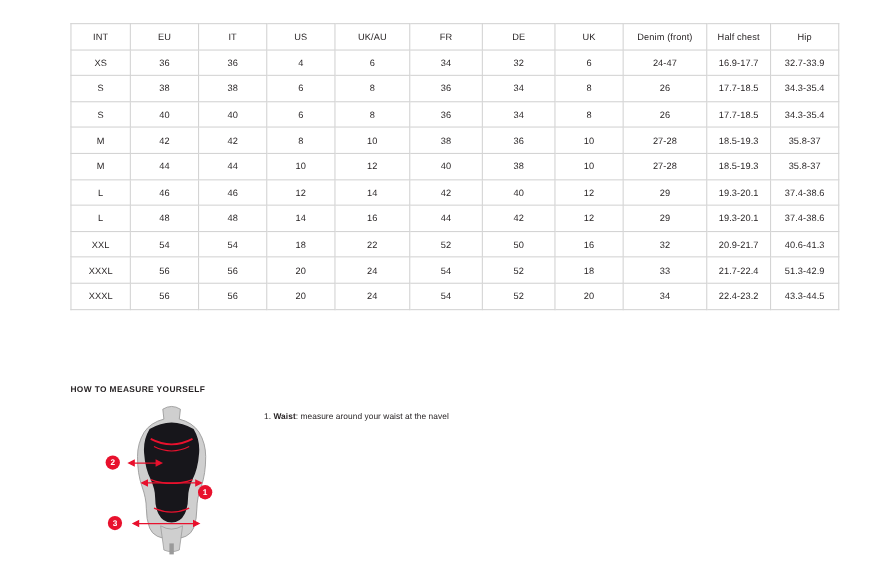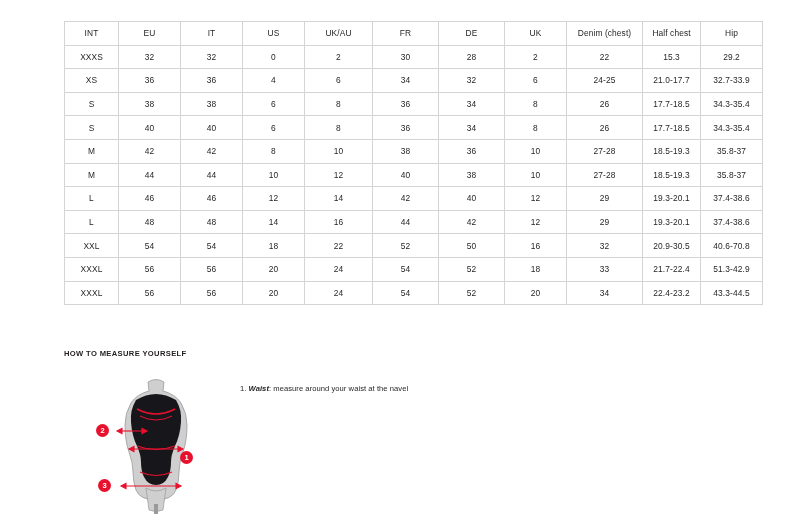--- a/index.html
+++ b/index.html
@@ -64,21 +64,21 @@
     position: absolute;
     left: 64px;
     top: 349px;
     width: 670px;
   }
   .measure-title {
     font-size: 7.6px;
     font-weight: bold;
     letter-spacing: 0.35px;
     color: #231f20;
-    margin-bottom: 18px;
+    margin-bottom: 8px;
   }
   .measure-body {
     position: relative;
     display: flex;
     align-items: flex-start;
   }
   .figure-holder {
     position: relative;
     width: 120px;
     height: 140px;
@@ -90,21 +90,21 @@
     padding-top: 8px;
     flex: 1 1 auto;
   }
   .note {
     font-size: 7.6px;
     line-height: 1.35;
     color: #231f20;
     margin-bottom: 13px;
     letter-spacing: 0.05px;
   }
-  .note b { font-weight: bold; font-style: italic; }
+  .note b { font-weight: bold; }
 
   
   .marker {
     position: absolute;
     width: 13px;
     height: 13px;
     border-radius: 50%;
     background: #e8112d;
     color: #ffffff;
     font-size: 7.5px;
@@ -141,50 +141,37 @@
       <thead>
         <tr>
           <td>INT</td>
           <td>EU</td>
           <td>IT</td>
           <td>US</td>
           <td>UK/AU</td>
           <td>FR</td>
           <td>DE</td>
           <td>UK</td>
-          <td>Denim (chest)</td>
+          <td>Denim (front)</td>
           <td>Half chest</td>
           <td>Hip</td>
         </tr>
       </thead>
       <tbody>
-        <tr>
-          <td>XXXS</td>
-          <td>32</td>
-          <td>32</td>
-          <td>0</td>
-          <td>2</td>
-          <td>30</td>
-          <td>28</td>
-          <td>2</td>
-          <td>22</td>
-          <td>15.3</td>
-          <td>29.2</td>
-        </tr>
         <tr>
           <td>XS</td>
           <td>36</td>
           <td>36</td>
           <td>4</td>
           <td>6</td>
           <td>34</td>
           <td>32</td>
           <td>6</td>
-          <td>24-25</td>
-          <td>21.0-17.7</td>
+          <td>24-47</td>
+          <td>16.9-17.7</td>
           <td>32.7-33.9</td>
         </tr>
         <tr>
           <td>S</td>
           <td>38</td>
           <td>38</td>
           <td>6</td>
           <td>8</td>
           <td>36</td>
           <td>34</td>
@@ -261,22 +248,22 @@
         <tr>
           <td>XXL</td>
           <td>54</td>
           <td>54</td>
           <td>18</td>
           <td>22</td>
           <td>52</td>
           <td>50</td>
           <td>16</td>
           <td>32</td>
-          <td>20.9-30.5</td>
-          <td>40.6-70.8</td>
+          <td>20.9-21.7</td>
+          <td>40.6-41.3</td>
         </tr>
         <tr>
           <td>XXXL</td>
           <td>56</td>
           <td>56</td>
           <td>20</td>
           <td>24</td>
           <td>54</td>
           <td>52</td>
           <td>18</td>

